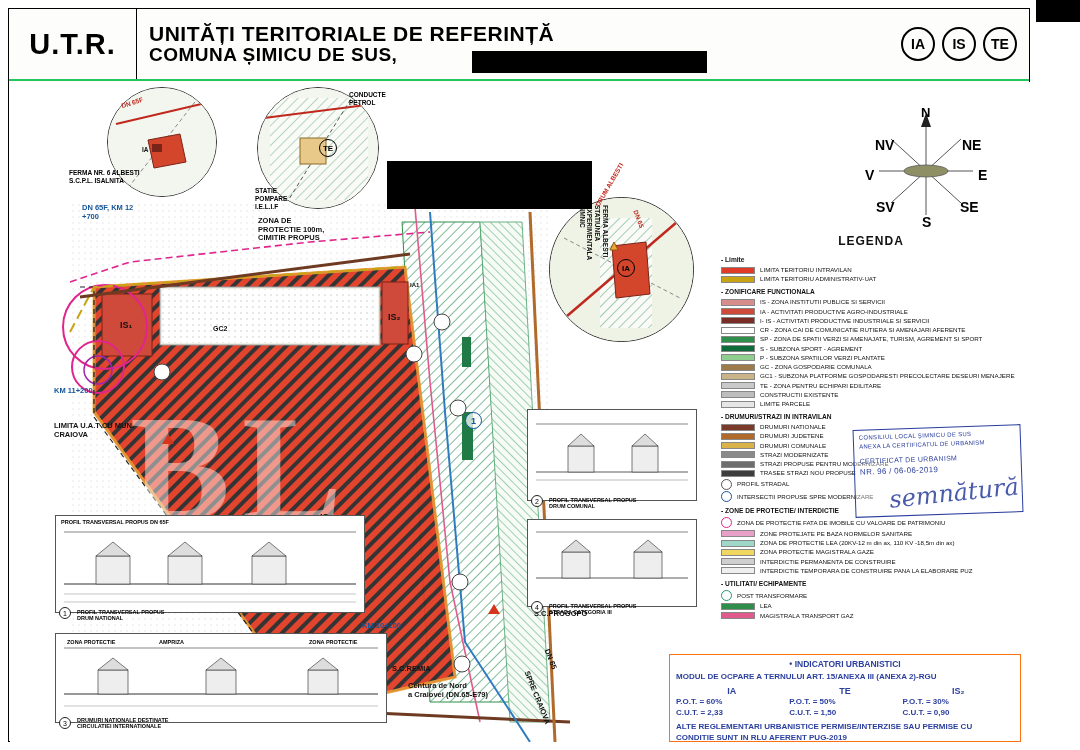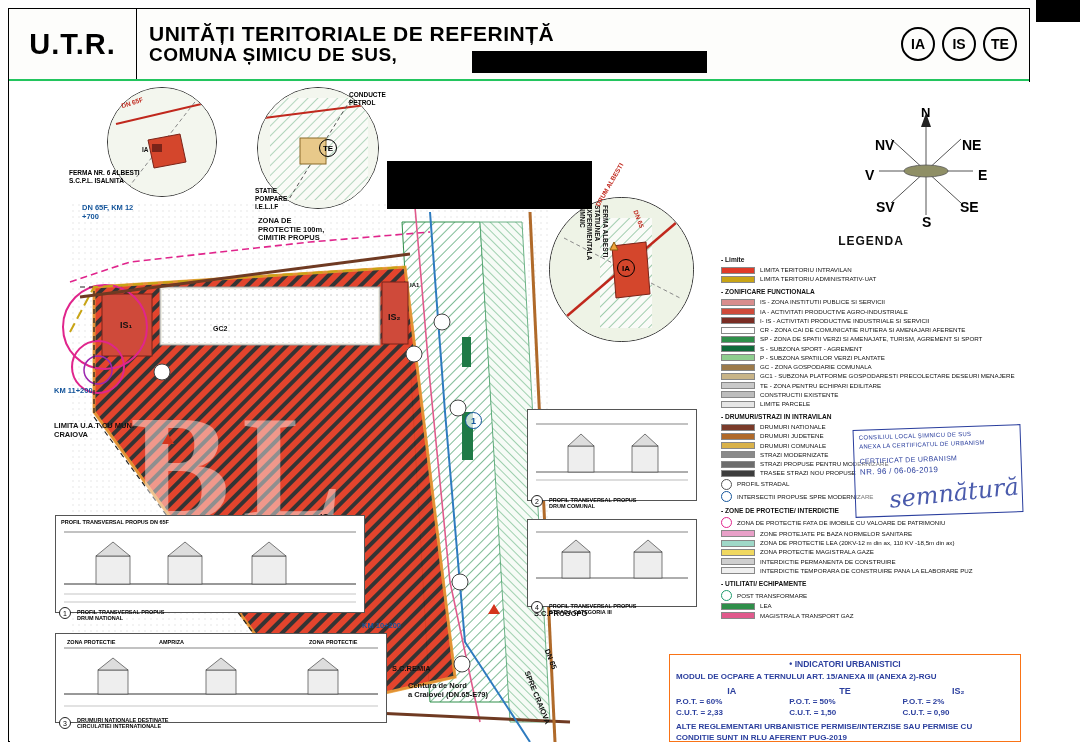--- a/index.html
+++ b/index.html
@@ -544,21 +544,21 @@
         <div>P.O.T. = 60%</div>
         <div>C.U.T. = 2,33</div>
       </div>
       <div class="ind-col">
         <div class="zh">TE</div>
         <div>P.O.T. = 50%</div>
         <div>C.U.T. = 1,50</div>
       </div>
       <div class="ind-col">
         <div class="zh">IS₂</div>
-        <div>P.O.T. = 2%</div>
+        <div>P.O.T. = 30%</div>
         <div>C.U.T. = 0,90</div>
       </div>
     </div>
     <div style="margin-top:3px;">ALTE REGLEMENTARI URBANISTICE PERMISE/INTERZISE SAU PERMISE CU</div>
     <div>CONDITIE SUNT IN RLU AFERENT PUG-2019</div>
   </div>
 
 </div>
 
 <div id="corner-black"></div>

